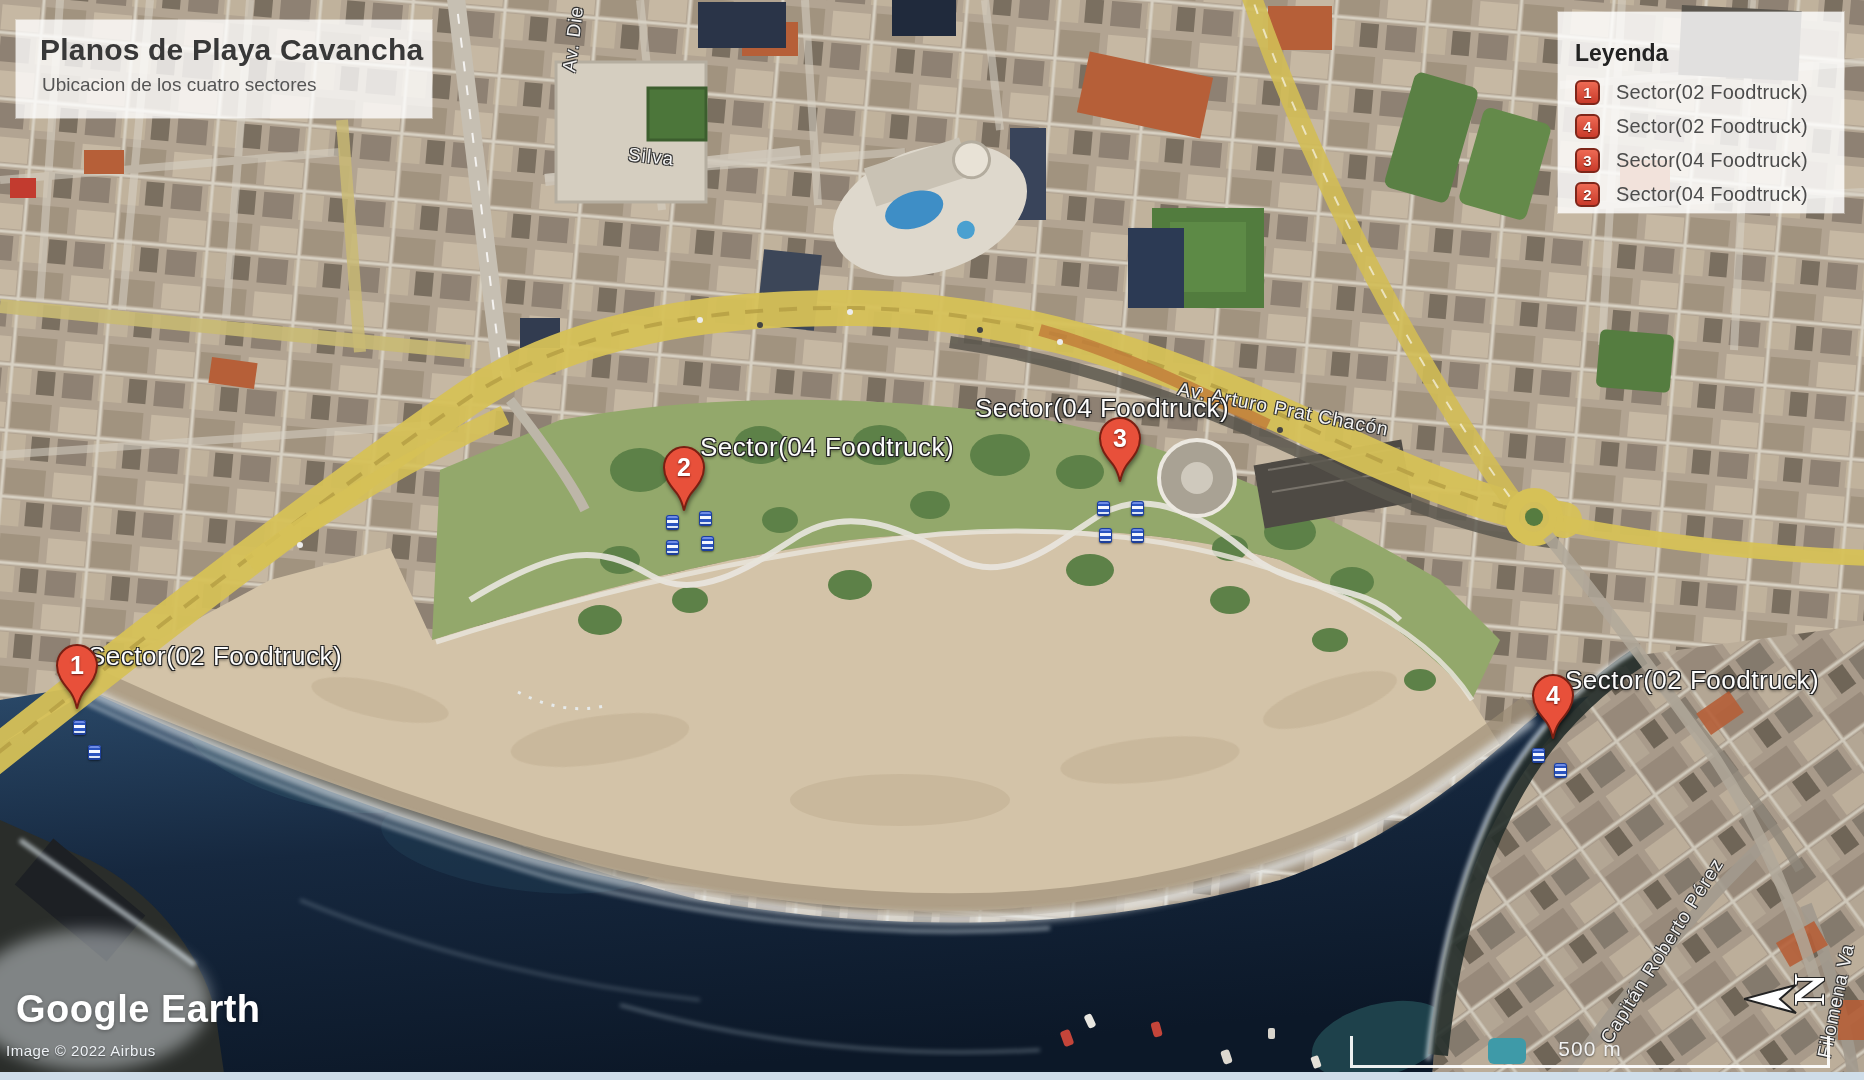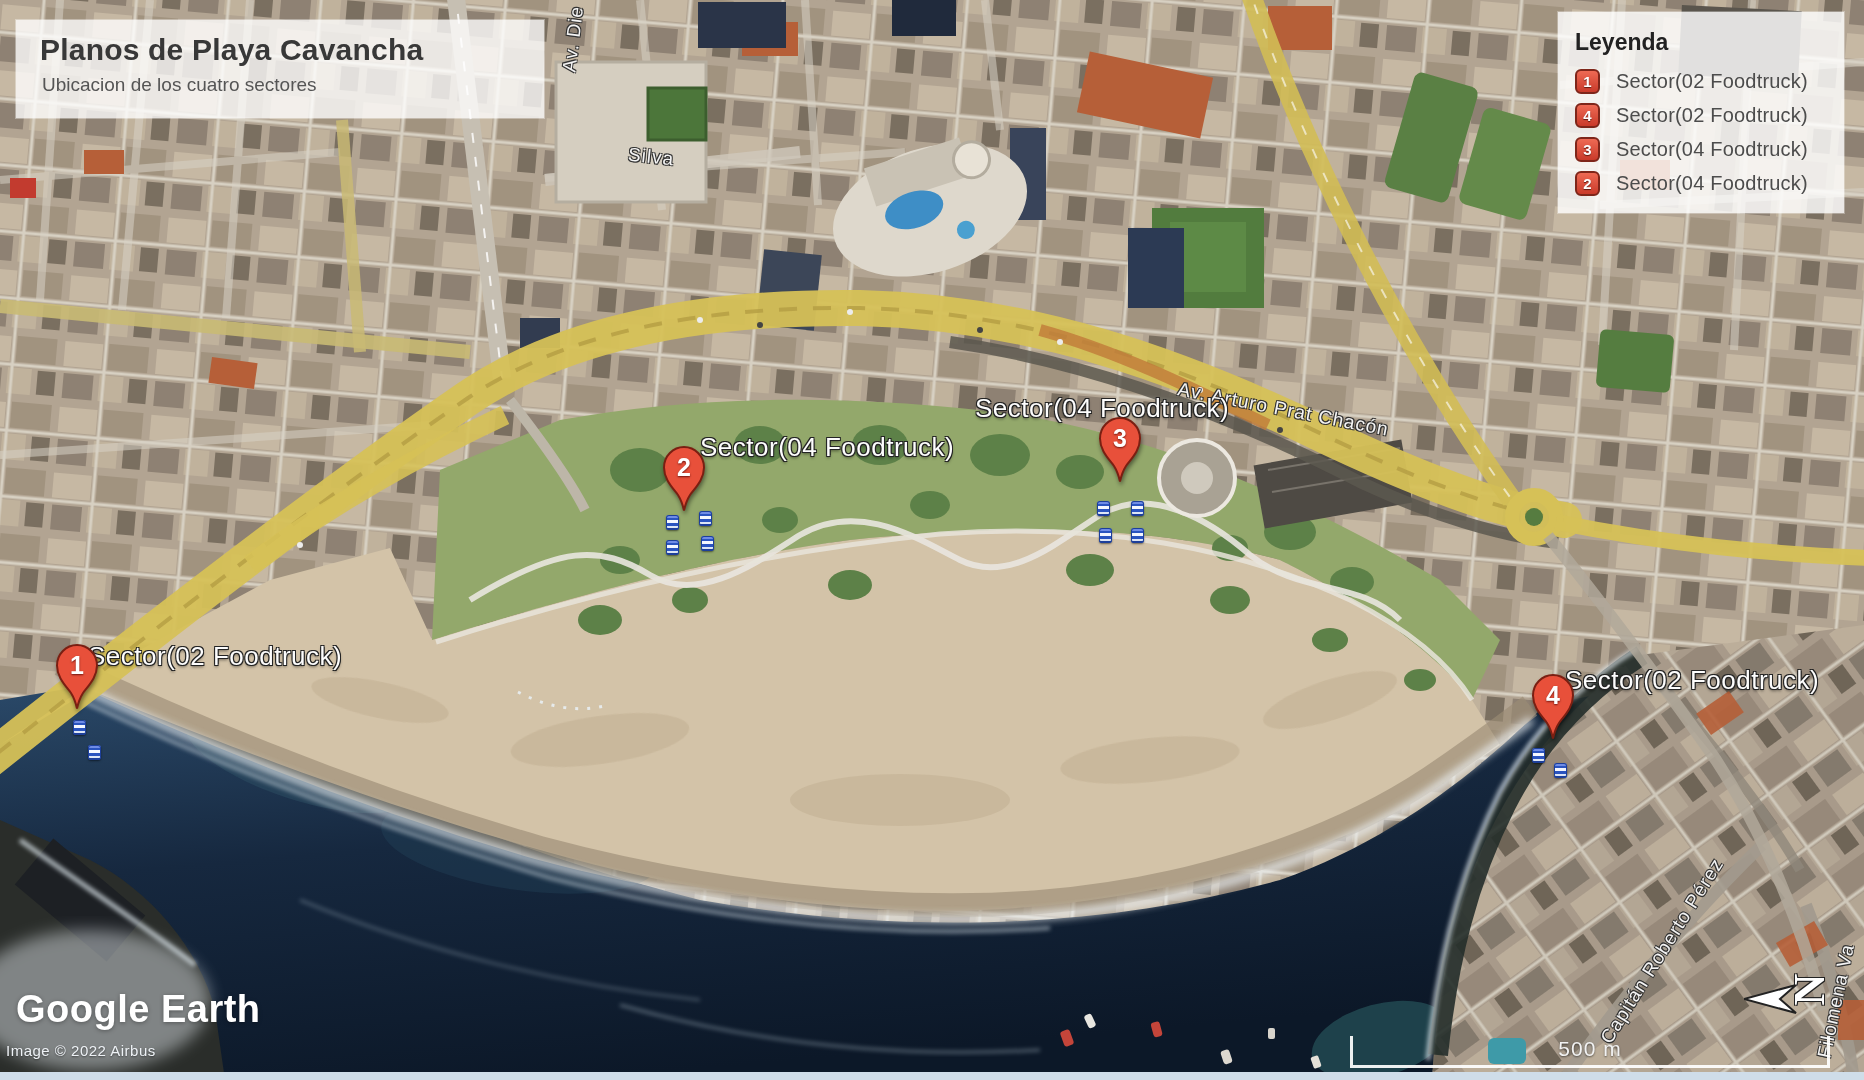--- a/index.html
+++ b/index.html
@@ -1,29 +1,29 @@
 <!DOCTYPE html>
 <html><head>
 <meta charset="utf-8">
 <style>
   html,body{margin:0;padding:0;background:#222;}
   .stage{position:relative;width:1864px;height:1080px;overflow:hidden;
          font-family:"Liberation Sans",sans-serif;background:#b2a492;}
   .stage svg.map{position:absolute;left:0;top:0;width:1864px;height:1080px;display:block;}
 
   
-  .title-box{position:absolute;left:16px;top:20px;width:528px;height:98px;
+  .title-box{position:absolute;left:16px;top:20px;width:416px;height:98px;
     background:rgba(255,255,255,.78);box-shadow:0 0 0 1px rgba(255,255,255,.35);
     padding:13px 0 12px 24px;box-sizing:border-box;}
   .title-box h1{margin:0;font-size:30px;line-height:34px;color:#383838;letter-spacing:.2px;}
   .title-box p{margin:7px 0 0 2px;font-size:19px;color:#555;}
 
   .legend-box{position:absolute;left:1558px;top:12px;width:286px;height:201px;
     background:rgba(255,255,255,.82);box-shadow:0 0 0 1px rgba(255,255,255,.3);
-    padding:17px 0 0 17px;box-sizing:border-box;}
+    padding:28px 0 0 17px;box-sizing:border-box;}
   .legend-box h2{margin:0 0 13px 0;font-size:23px;color:#222;}
   .legend-row{display:flex;align-items:center;height:24px;margin-bottom:10px;}
   .badge{display:inline-block;width:21px;height:21px;border-radius:6px;
     background:linear-gradient(#ee6a54,#c93a2a);border:2px solid #7e261a;box-sizing:content-box;
     color:#fff;font-weight:bold;font-size:15px;line-height:21px;text-align:center;
     text-shadow:0 1px 1px #5c1a10;flex:0 0 auto;}
   .legend-row .ltext{margin-left:16px;font-size:20px;color:#4c4c4c;letter-spacing:.2px;}
 
   
   .pin{position:absolute;width:44px;height:66px;}

